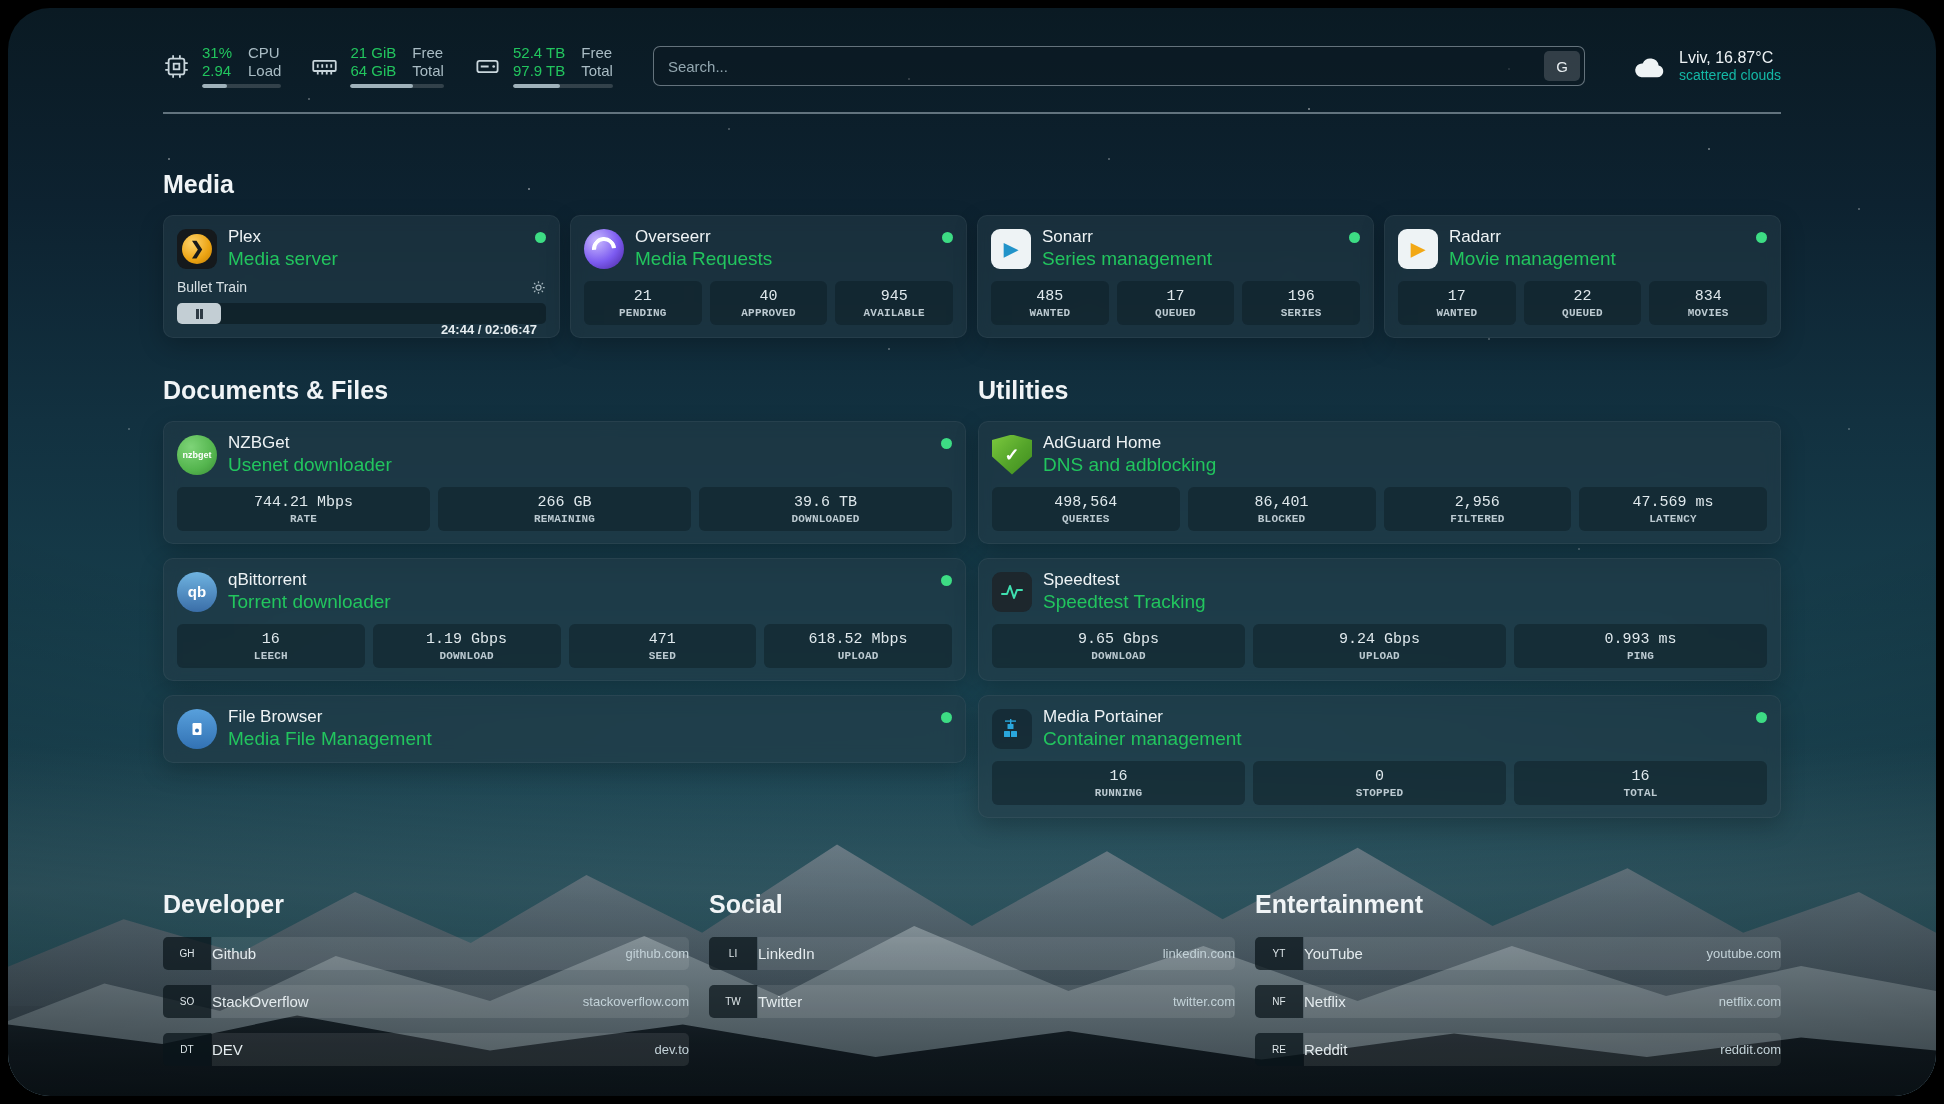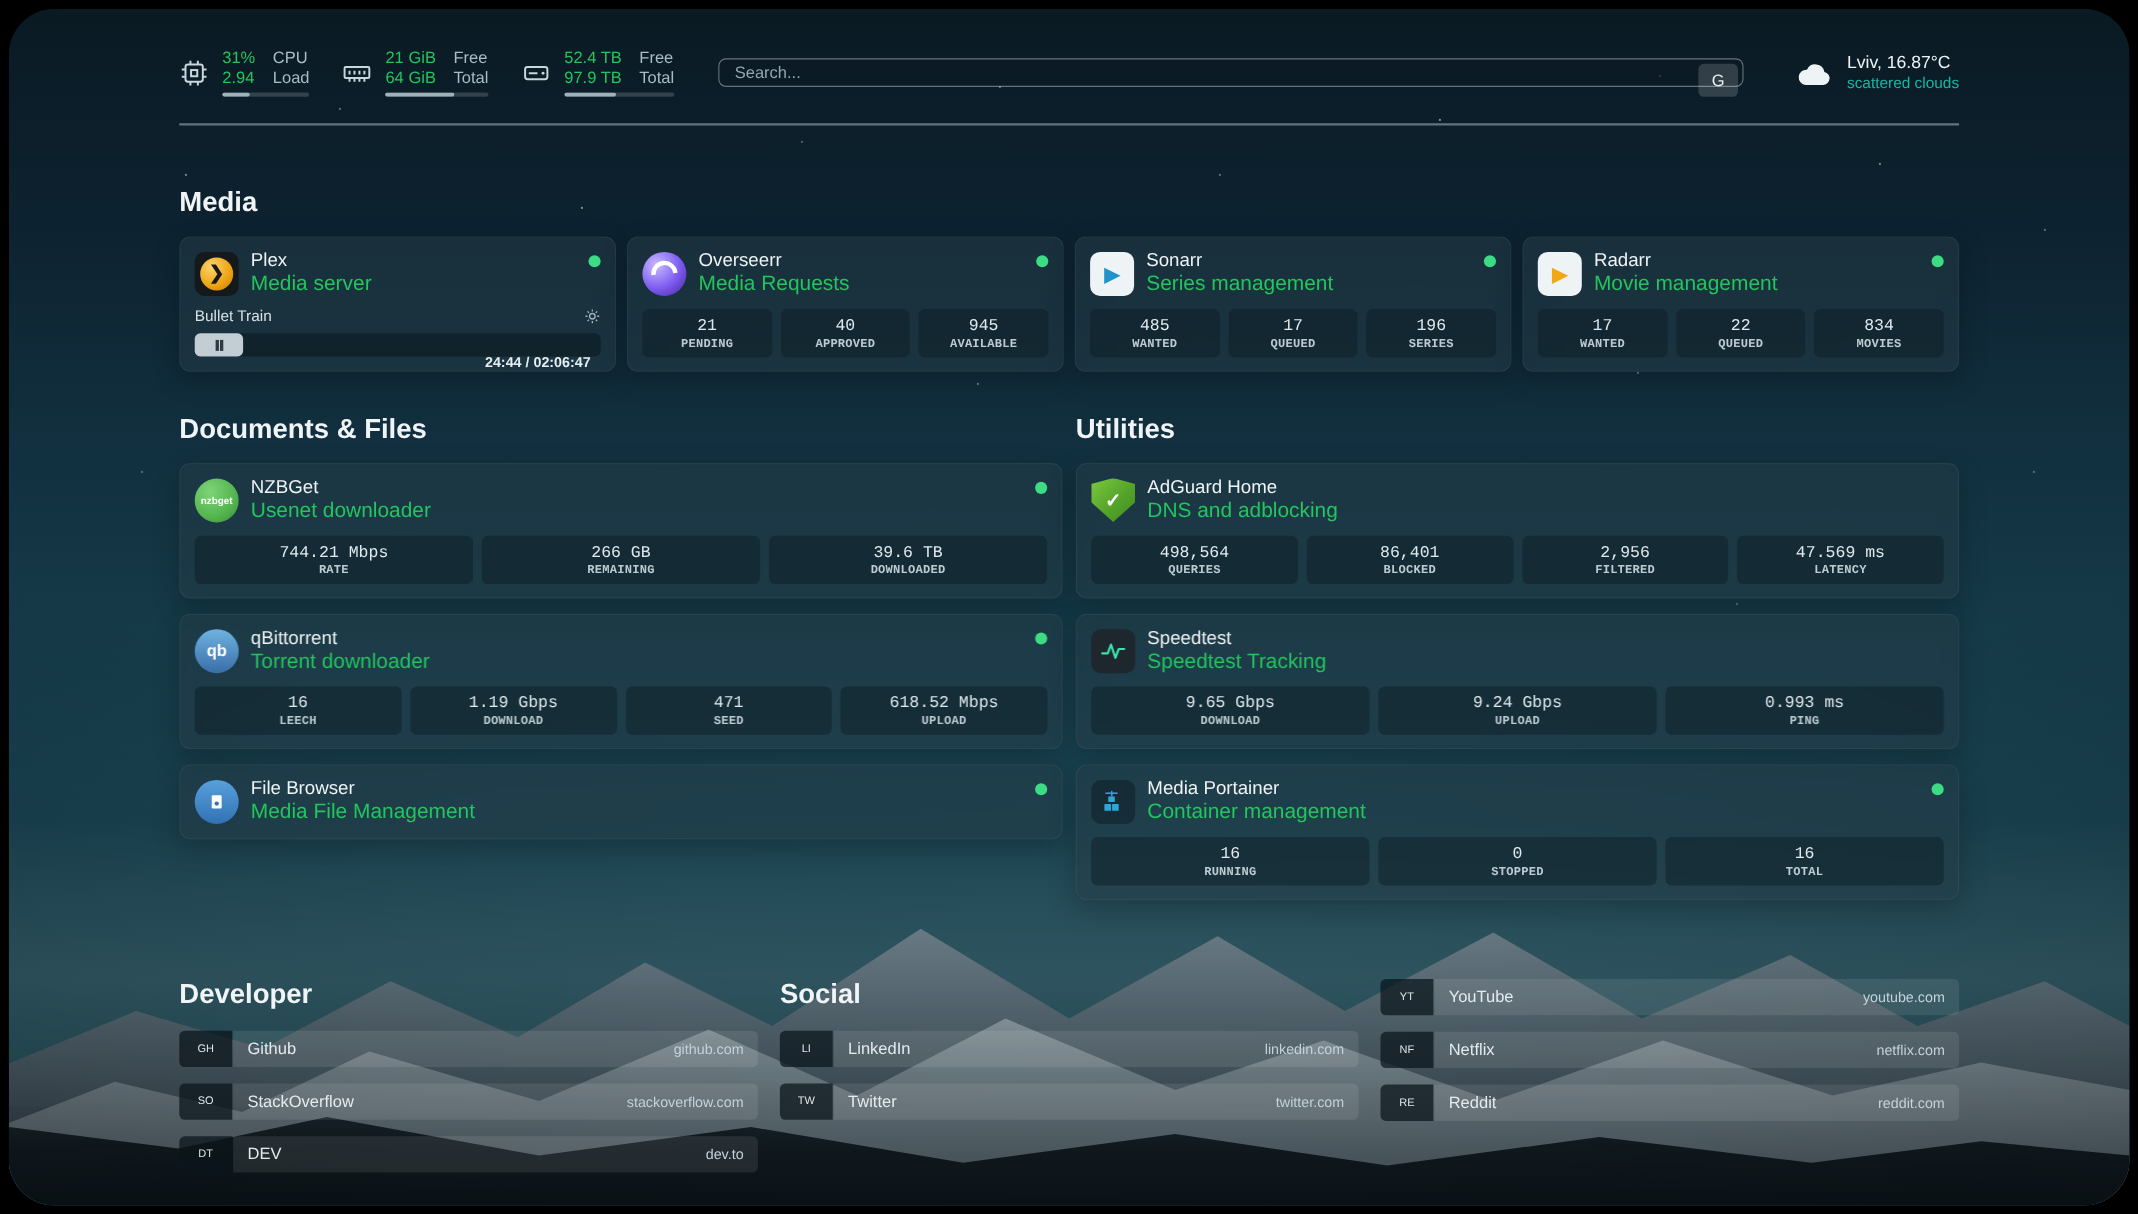--- a/index.html
+++ b/index.html
@@ -44,21 +44,21 @@
   .topbar { display:flex; align-items:center; }
   .monitors { display:flex; gap:30px; align-items:center; }
   .monitor { display:flex; gap:12px; align-items:center; color:#cfdade; }
   .mon-icon { display:flex; align-items:center; color:#c9d6dc; }
   .mon-rows { display:grid; grid-template-columns:auto auto; column-gap:16px; row-gap:1px; font-size:15px; }
   .mon-val { color:#22c55e; }
   .mon-lab { color:#a9bcc4; }
   .mon-bar { width:100%; height:4px; margin-top:5px; border-radius:2px; background:rgba(255,255,255,.16); overflow:hidden; }
   .mon-fill { height:100%; border-radius:2px; background:#9fb1ba; }
   .search { flex:1; margin:0 46px 0 40px; position:relative; }
-  .search input { width:100%; height:26px; background:rgba(12,26,34,.55); border:1px solid rgba(210,225,232,.45);
+  .search input { width:100%; height:40px; background:rgba(12,26,34,.55); border:1px solid rgba(210,225,232,.45);
     border-radius:7px; padding:0 52px 0 14px; color:#e6edf0; font-size:15px; font-family:inherit; outline:none; }
   .search input::placeholder { color:#93a7b0; }
   .search-btn { position:absolute; right:5px; top:5px; width:36px; height:30px; border:none; border-radius:5px;
     background:rgba(255,255,255,.16); color:#e8eef1; font-size:15px; cursor:pointer; font-family:inherit; }
   .weather { display:flex; align-items:center; gap:12px; }
   .w-loc { font-size:16px; color:#eef3f5; }
   .w-cond { font-size:14px; color:#14b8a6; }
   .divider { margin-top:24px; border-top:2px solid rgba(205,220,228,.45); }
 
   
@@ -112,21 +112,21 @@
   .pause-bars { width:7px; height:10px; border-left:3px solid #2e3b44; border-right:3px solid #2e3b44; }
   .player-time { position:absolute; right:9px; top:16px; line-height:21px; font-size:13px; font-weight:600; color:#e6edf0; }
 
   
   .bookmarks { margin-top:72px; display:grid; grid-template-columns:repeat(3,1fr); gap:20px; }
   .bm-col .sec-title { margin-bottom:18px; }
   .bm-row { display:flex; height:33px; margin-bottom:15px; cursor:pointer; }
   .bm-abbr { width:48px; flex:none; background:rgba(10,21,27,.72); border-radius:5px 0 0 5px; margin-right:1px;
     display:flex; align-items:center; justify-content:center; font-size:10px; color:#dfe7ea; }
   .bm-bar { flex:1; background:rgba(255,255,255,.09); border-radius:0 5px 5px 0; display:flex; align-items:center;
-    justify-content:space-between; padding:0 13px; }
+    justify-content:space-between; padding:0 0; }
   .bm-name { font-size:15px; color:#e4ebee; }
   .bm-url { font-size:13px; color:#c3d2d8; }
 
   svg { display:block; }
 </style>
 </head>
 <body>
 
 <div class="screen">
   <div class="sky"></div>
@@ -543,20 +543,21 @@
         <div class="bm-row">
           <span class="bm-abbr">TW</span>
           <span class="bm-bar">
               <span class="bm-name">Twitter</span>
             <span class="bm-url">twitter.com</span>
             </span>
         </div>
       </div>
 
       <div class="bm-col">
+        <h2 class="sec-title">Entertainment</h2>
         <div class="bm-row">
           <span class="bm-abbr">YT</span>
           <span class="bm-bar">
               <span class="bm-name">YouTube</span>
             <span class="bm-url">youtube.com</span>
             </span>
         </div>
         <div class="bm-row">
           <span class="bm-abbr">NF</span>
           <span class="bm-bar">

